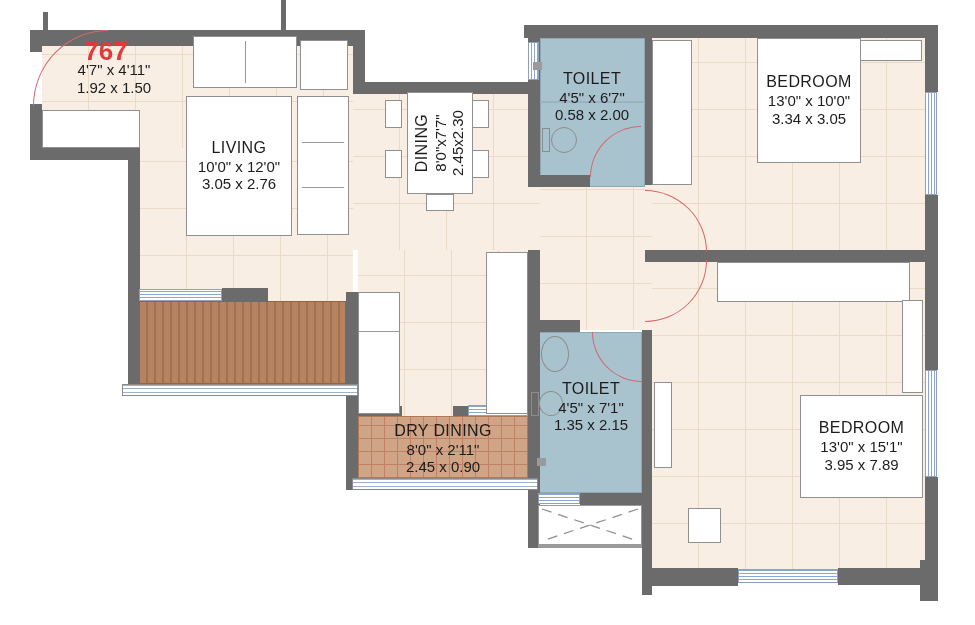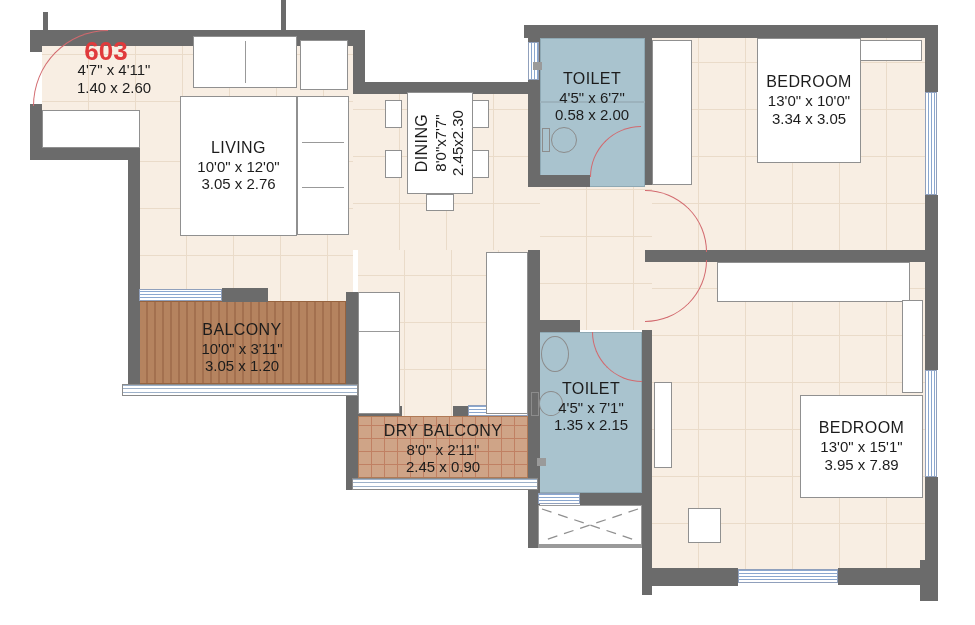--- a/index.html
+++ b/index.html
@@ -138,47 +138,42 @@
   <div class="thin" style="left:533px;top:62px;width:9px;height:8px;"></div>
   <div class="thin" style="left:537px;top:458px;width:9px;height:8px;"></div>
 
   <div class="abs" style="left:538px;top:505px;width:104px;height:40px;background:#fff;border:1px solid #9a9a9a;">
     <svg width="102" height="38">
       <line x1="3" y1="3" x2="99" y2="35" stroke="#8f8f8f" stroke-width="1.3" stroke-dasharray="10 7"></line>
       <line x1="99" y1="3" x2="3" y2="35" stroke="#8f8f8f" stroke-width="1.3" stroke-dasharray="10 7"></line>
     </svg>
   </div>
 
-  <div class="unit-num" style="left:75px;top:38px;width:62px;">603</div>
+  <div class="unit-num" style="left:75px;top:38px;width:62px;">767</div>
   <div class="lbl" style="left:40px;top:60px;width:148px;height:38px;">
     <span>4'7" x 4'11"</span>
-    <span>1.40 x 2.60</span>
-  </div>
-
-  <div class="furn lbl" style="left:180px;top:96px;width:117px;height:140px;">
+    <span>1.92 x 1.50</span>
+  </div>
+
+  <div class="furn lbl" style="left:186px;top:96px;width:106px;height:140px;">
     <span class="nm">LIVING</span>
     <span>10'0" x 12'0"</span>
     <span>3.05 x 2.76</span>
   </div>
 
   <div class="lbl" style="left:388px;top:103px;width:104px;height:80px;transform:rotate(-90deg);">
     <span class="nm">DINING</span>
     <span>8'0"x7'7"</span>
     <span>2.45x2.30</span>
   </div>
 
 
-  <div class="lbl" style="left:142px;top:318px;width:200px;height:60px;">
-    <span class="nm">BALCONY</span>
-    <span>10'0" x 3'11"</span>
-    <span>3.05 x 1.20</span>
-  </div>
 
   <div class="lbl" style="left:361px;top:420px;width:164px;height:58px;">
-    <span class="nm">DRY BALCONY</span>
+    <span class="nm">DRY DINING</span>
     <span>8'0" x 2'11"</span>
     <span>2.45 x 0.90</span>
   </div>
 
   <div class="lbl" style="left:538px;top:68px;width:108px;height:58px;">
     <span class="nm">TOILET</span>
     <span>4'5" x 6'7"</span>
     <span>0.58 x 2.00</span>
   </div>
 

